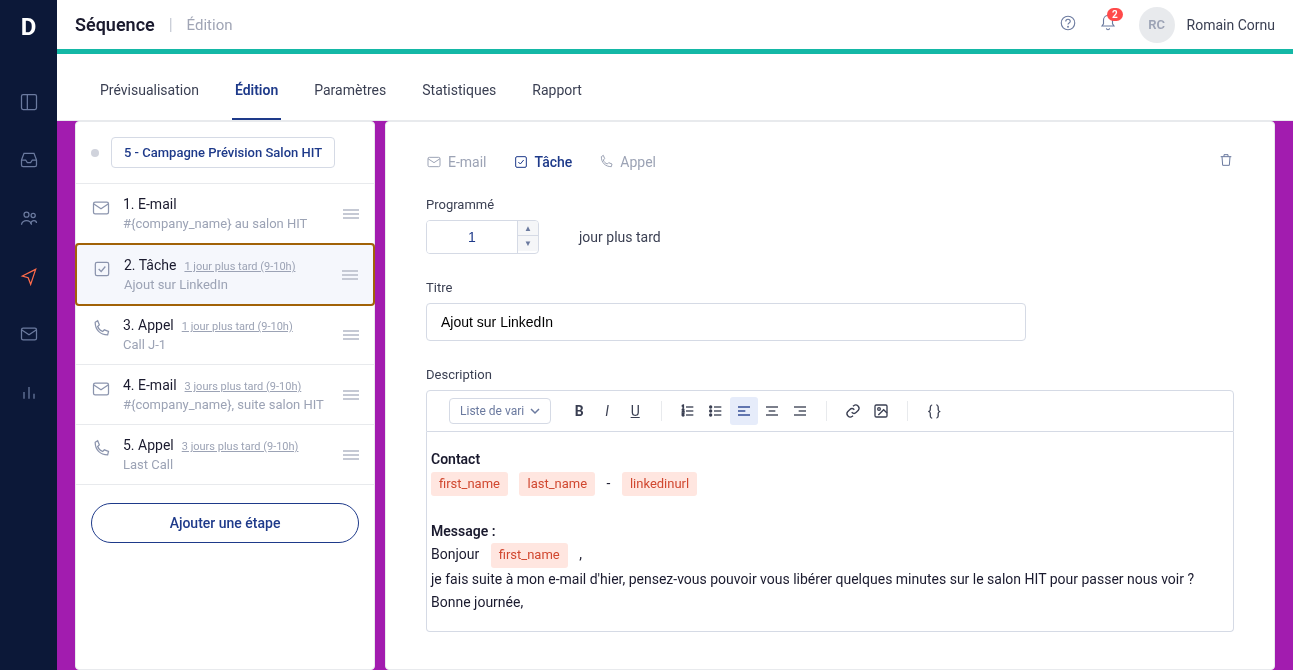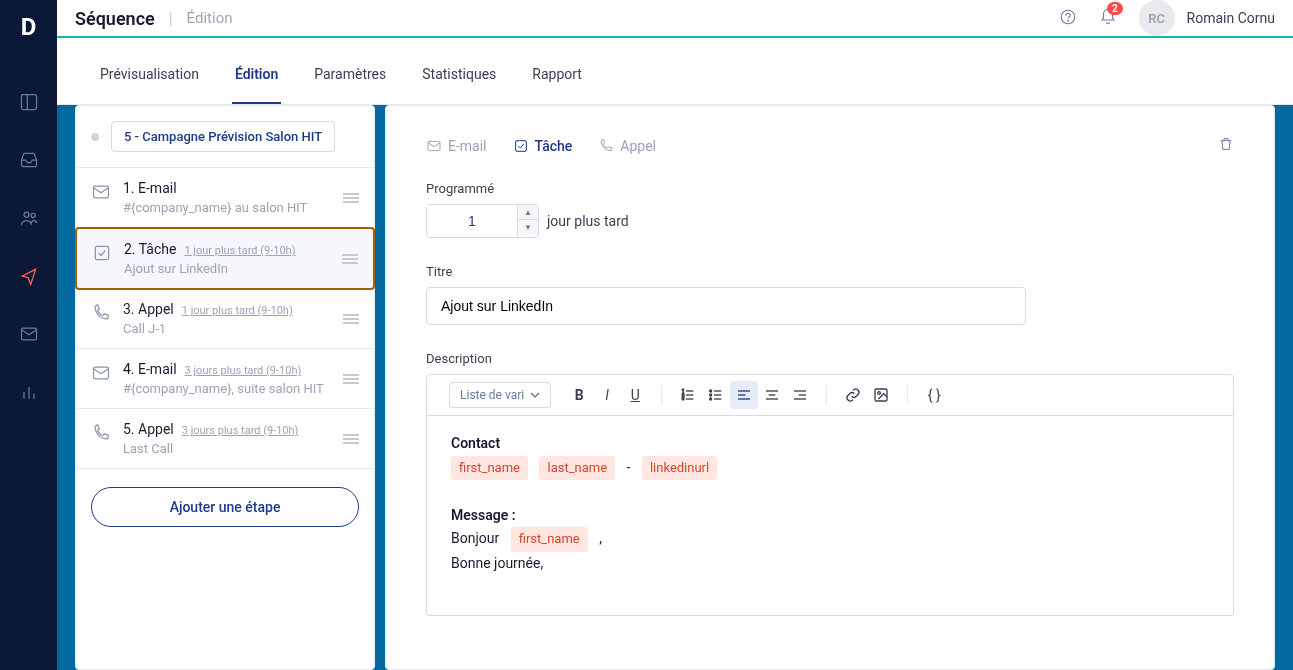--- a/index.html
+++ b/index.html
@@ -4,35 +4,35 @@
 <style>
 * { box-sizing: border-box; margin: 0; padding: 0; }
 body { font-family: -apple-system, BlinkMacSystemFont, "Segoe UI", Roboto, sans-serif; background: #f8f9fb; color: #1a1a2e; font-size: 14px; }
 .app { display: flex; height: 670px; width: 1293px; }
 .side-rail { width: 57px; background: #0c1838; display: flex; flex-direction: column; align-items: center; padding-top: 0; }
 .logo { width: 57px; height: 54px; display: flex; align-items: center; justify-content: center; color: #fff; font-size: 24px; font-weight: 700; background: #0c1838; }
 .rail-icons { margin-top: 38px; display: flex; flex-direction: column; gap: 38px; align-items: center; }
 .rail-icon { width: 20px; height: 20px; color: #6b7a9f; cursor: pointer; display: flex; align-items: center; justify-content: center; }
 .rail-icon.active { color: #ff6b4a; }
 .main { flex: 1; display: flex; flex-direction: column; background: #fff; }
-.topbar { height: 38px; border-bottom: 2px solid #14b8a6; display: flex; align-items: center; padding: 0 18px; }
+.topbar { height: 54px; border-bottom: 5px solid #14b8a6; display: flex; align-items: center; padding: 0 18px; }
 .breadcrumb { display: flex; align-items: center; gap: 14px; }
 .breadcrumb .title { font-size: 18px; font-weight: 600; color: #1a1a2e; }
 .breadcrumb .sep { color: #c5c9d4; font-size: 16px; }
 .breadcrumb .sub { color: #a0a5b5; font-size: 15px; }
 .topbar-right { margin-left: auto; display: flex; align-items: center; gap: 22px; }
 .icon-btn { color: #6b7a9f; cursor: pointer; position: relative; }
 .badge { position: absolute; top: -6px; right: -6px; background: #ff4a4a; color: #fff; border-radius: 8px; font-size: 10px; padding: 1px 5px; font-weight: 600; }
 .avatar-block { display: flex; align-items: center; gap: 12px; cursor: pointer; }
 .avatar { width: 36px; height: 36px; border-radius: 50%; background: #e8eaed; color: #9ca3b5; display: flex; align-items: center; justify-content: center; font-weight: 600; font-size: 13px; }
 .username { color: #3a3f52; font-size: 14px; }
 .tabs { display: flex; gap: 30px; padding: 0 40px; border-bottom: 1px solid #e8eaed; background: #fff; margin-top: 8px; }
 .tab { padding: 20px 3px; color: #3a3f52; font-size: 14px; cursor: pointer; border-bottom: 2px solid transparent; }
 .tab.active { color: #1e3a8a; font-weight: 600; border-bottom-color: #1e3a8a; }
-.content { display: flex; gap: 10px; padding: 0; flex: 1; background: #0369a1; overflow: hidden; }
+.content { display: flex; gap: 10px; padding: 0; flex: 1; background: #a21caf; overflow: hidden; }
 .left-panel { width: 300px; background: #fff; border: 1px solid #e8eaed; border-radius: 4px; margin: 0 0 0 18px; display: flex; flex-direction: column; }
 .campaign-row { padding: 15px; border-bottom: 1px solid #e8eaed; display: flex; align-items: center; gap: 12px; }
 .campaign-dot { width: 8px; height: 8px; border-radius: 50%; background: #d0d3dc; }
 .campaign-chip { border: 1px solid #d5dae5; border-radius: 4px; padding: 7px 12px; color: #1e3a8a; font-size: 13px; font-weight: 500; }
 .step-item { padding: 12px 15px; border-bottom: 1px solid #e8eaed; display: flex; align-items: flex-start; gap: 12px; cursor: pointer; position: relative; }
 .step-item.selected { border: 2px solid #a16207; border-radius: 4px; margin: -1px; z-index: 1; background: #f5f7fc; }
 .step-icon { width: 20px; height: 20px; margin-top: 2px; color: #8b94ad; flex-shrink: 0; }
 .step-body { flex: 1; }
 .step-head { display: flex; align-items: baseline; gap: 8px; }
 .step-title { font-size: 14px; color: #1a1a2e; }
@@ -48,28 +48,28 @@
 .type-tab svg { width: 16px; height: 16px; }
 .trash { margin-left: auto; color: #6b7a9f; cursor: pointer; }
 .form-group { margin-top: 26px; }
 .form-label { font-size: 13px; color: #3a3f52; margin-bottom: 8px; display: block; }
 .number-input-wrap { display: flex; align-items: center; gap: 8px; }
 .number-input { display: flex; border: 1px solid #d5dae5; border-radius: 4px; overflow: hidden; }
 .number-input input { width: 90px; border: none; text-align: center; font-size: 14px; padding: 8px; color: #1e3a8a; }
 .number-steppers { display: flex; flex-direction: column; border-left: 1px solid #d5dae5; }
 .number-steppers button { width: 20px; height: 15px; border: none; background: #f5f6f8; cursor: pointer; font-size: 8px; color: #6b7a9f; }
 .number-steppers button:first-child { border-bottom: 1px solid #d5dae5; }
-.suffix { color: #3a3f52; font-size: 14px; }
+.suffix { color: #3a3f52; font-size: 14px; margin-left: 32px; }
 .text-input { width: 600px; padding: 10px 14px; border: 1px solid #d5dae5; border-radius: 4px; font-size: 14px; }
 .editor-toolbar { display: flex; align-items: center; gap: 0; border: 1px solid #d5dae5; border-radius: 4px 4px 0 0; padding: 6px 22px; width: 100%; }
 .toolbar-sep { width: 1px; height: 20px; background: #e8eaed; margin: 0 12px; }
 .toolbar-btn { width: 28px; height: 28px; display: flex; align-items: center; justify-content: center; cursor: pointer; color: #3a3f52; border-radius: 3px; }
 .toolbar-btn.active { background: #e6ecfa; color: #1e3a8a; }
 .var-select { border: 1px solid #d5dae5; border-radius: 4px; padding: 5px 10px; font-size: 12px; color: #6b7a9f; display: flex; align-items: center; gap: 6px; cursor: pointer; margin-right: 14px; }
-.editor-body { border: 1px solid #d5dae5; border-top: none; border-radius: 0 0 4px 4px; padding: 16px 24px; min-height: 200px; font-size: 14px; line-height: 1.7; }
+.editor-body { border: 1px solid #d5dae5; border-top: none; border-radius: 0 0 4px 4px; padding: 16px 4px; min-height: 200px; font-size: 14px; line-height: 1.7; }
 .editor-body strong { font-weight: 600; }
 .var-chip { background: #ffe6e0; color: #d14830; padding: 1px 8px; border-radius: 3px; font-size: 13px; display: inline-block; }
 .editor-body .gap { display: inline-block; width: 8px; }
 </style>
 </head>
 <body>
 
 <div class="app">
   <div class="side-rail">
     <div class="logo">D</div>
@@ -384,19 +384,20 @@
               <span>-</span><span class="gap"></span>
               <span class="var-chip">linkedinurl</span>
             </div>
             <br>
             <div><strong>Message :</strong></div>
             <div>
               <span>Bonjour</span><span class="gap"></span>
               <span class="var-chip">first_name</span><span class="gap"></span>
               <span>,</span>
             </div>
+            <div>je fais suite à mon e-mail d'hier, pensez-vous pouvoir vous libérer quelques minutes sur le salon HIT pour passer nous voir ?</div>
             <div>Bonne journée,</div>
           </div>
         </div>
       </div>
     </div>
   </div>
 </div>
 
 </body></html>

